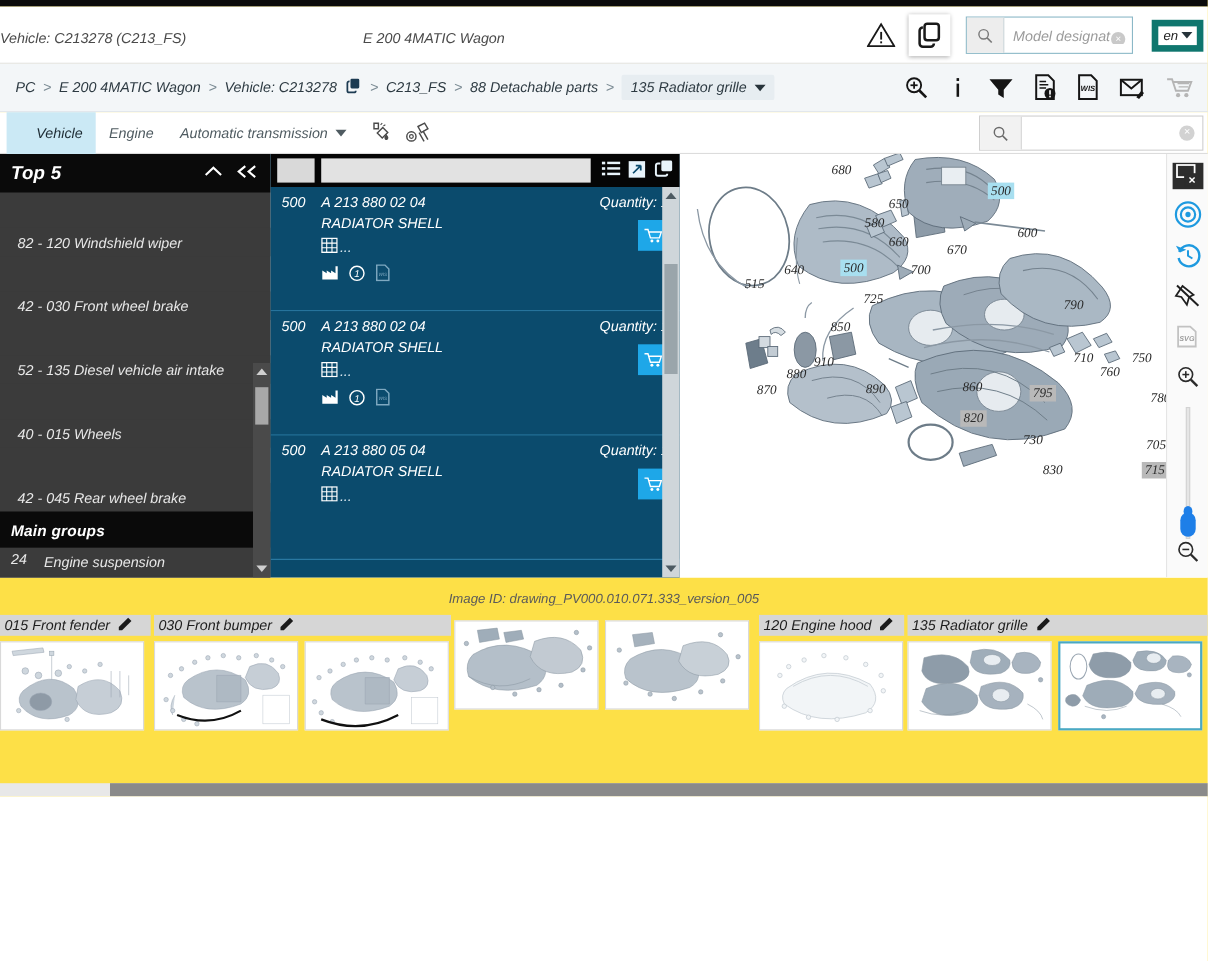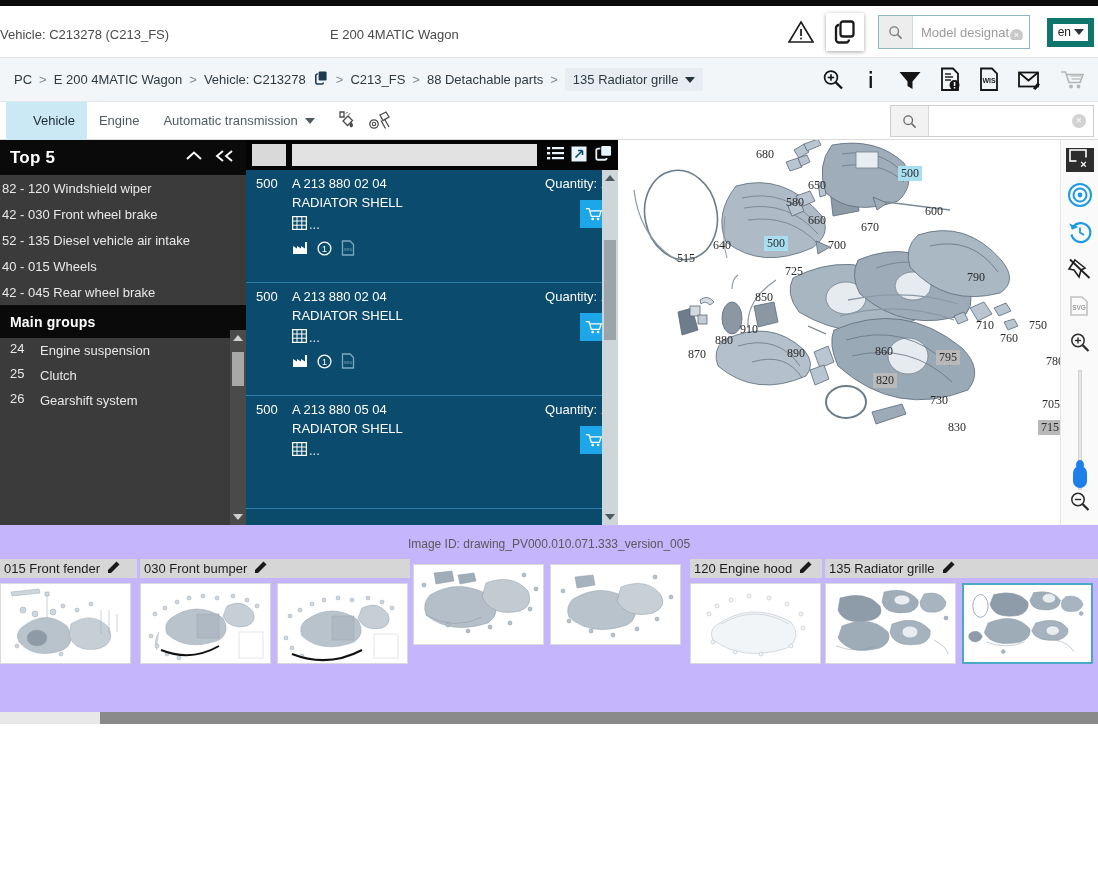--- a/index.html
+++ b/index.html
@@ -5,21 +5,21 @@
   * { box-sizing: border-box; }
   html, body {
     margin: 0; padding: 0;
     width: 1098px; height: 874px;
     background: #ffffff;
     font-family: "Liberation Sans", sans-serif;
     font-size: 13px;
     color: #333;
     overflow: hidden;
   }
-  .app { position: relative; width: 1098px; height: 874px; background:#c4b5fd; }
+  .app { position: relative; width: 1098px; height: 874px; background:#fde047;font-style:italic; }
 
   
   .topstrip { height: 6px; background: #0b0b0b; }
 
   
   .header {
     height: 52px; position: relative; background:#fff;
     border-bottom: 1px solid #e2e2e2;
   }
   .veh-label { position:absolute; left:0; top:21px; font-size:13px; color:#4a4a4a; }
@@ -89,21 +89,21 @@
 
   
   .leftpanel { width:246px; background:#3b3b3b; position:relative; overflow:hidden; }
   .lp-head {
     background:#0a0a0a; color:#fff; height:35px; display:flex; align-items:center;
     padding:0 10px 0 10px; font-size:17px; font-weight:bold; letter-spacing:.2px;
   }
   .lp-head .sp { margin-left:auto; display:flex; gap:10px; align-items:center;}
   .lp-item {
     height:26px; display:flex; align-items:center; color:#e8e8e8; font-size:13px;
-    padding-left:2px; background:#3b3b3b;
+    padding-left:16px; background:#3b3b3b;margin-top:32px;
   }
   .mg-row { display:flex; color:#e8e8e8; font-size:13px; padding:3px 0 3px 10px; background:#3b3b3b;}
   .mg-num { width:30px; flex:none; }
   .mg-txt { flex:1; padding-right:26px; line-height:19px;}
   .lp-scroll {
     position:absolute; right:0; top:190px; width:16px; bottom:0; background:#4a4a4a;
   }
   .lp-scroll .thumb { position:absolute; top:22px; left:2px; width:12px; height:34px; background:#a8a8a8;}
   .lp-scroll .up, .lp-scroll .dn { position:absolute; left:3px; width:0;height:0; }
   .lp-scroll .up { top:5px; border-left:5px solid transparent;border-right:5px solid transparent;border-bottom:6px solid #cfcfcf;}

